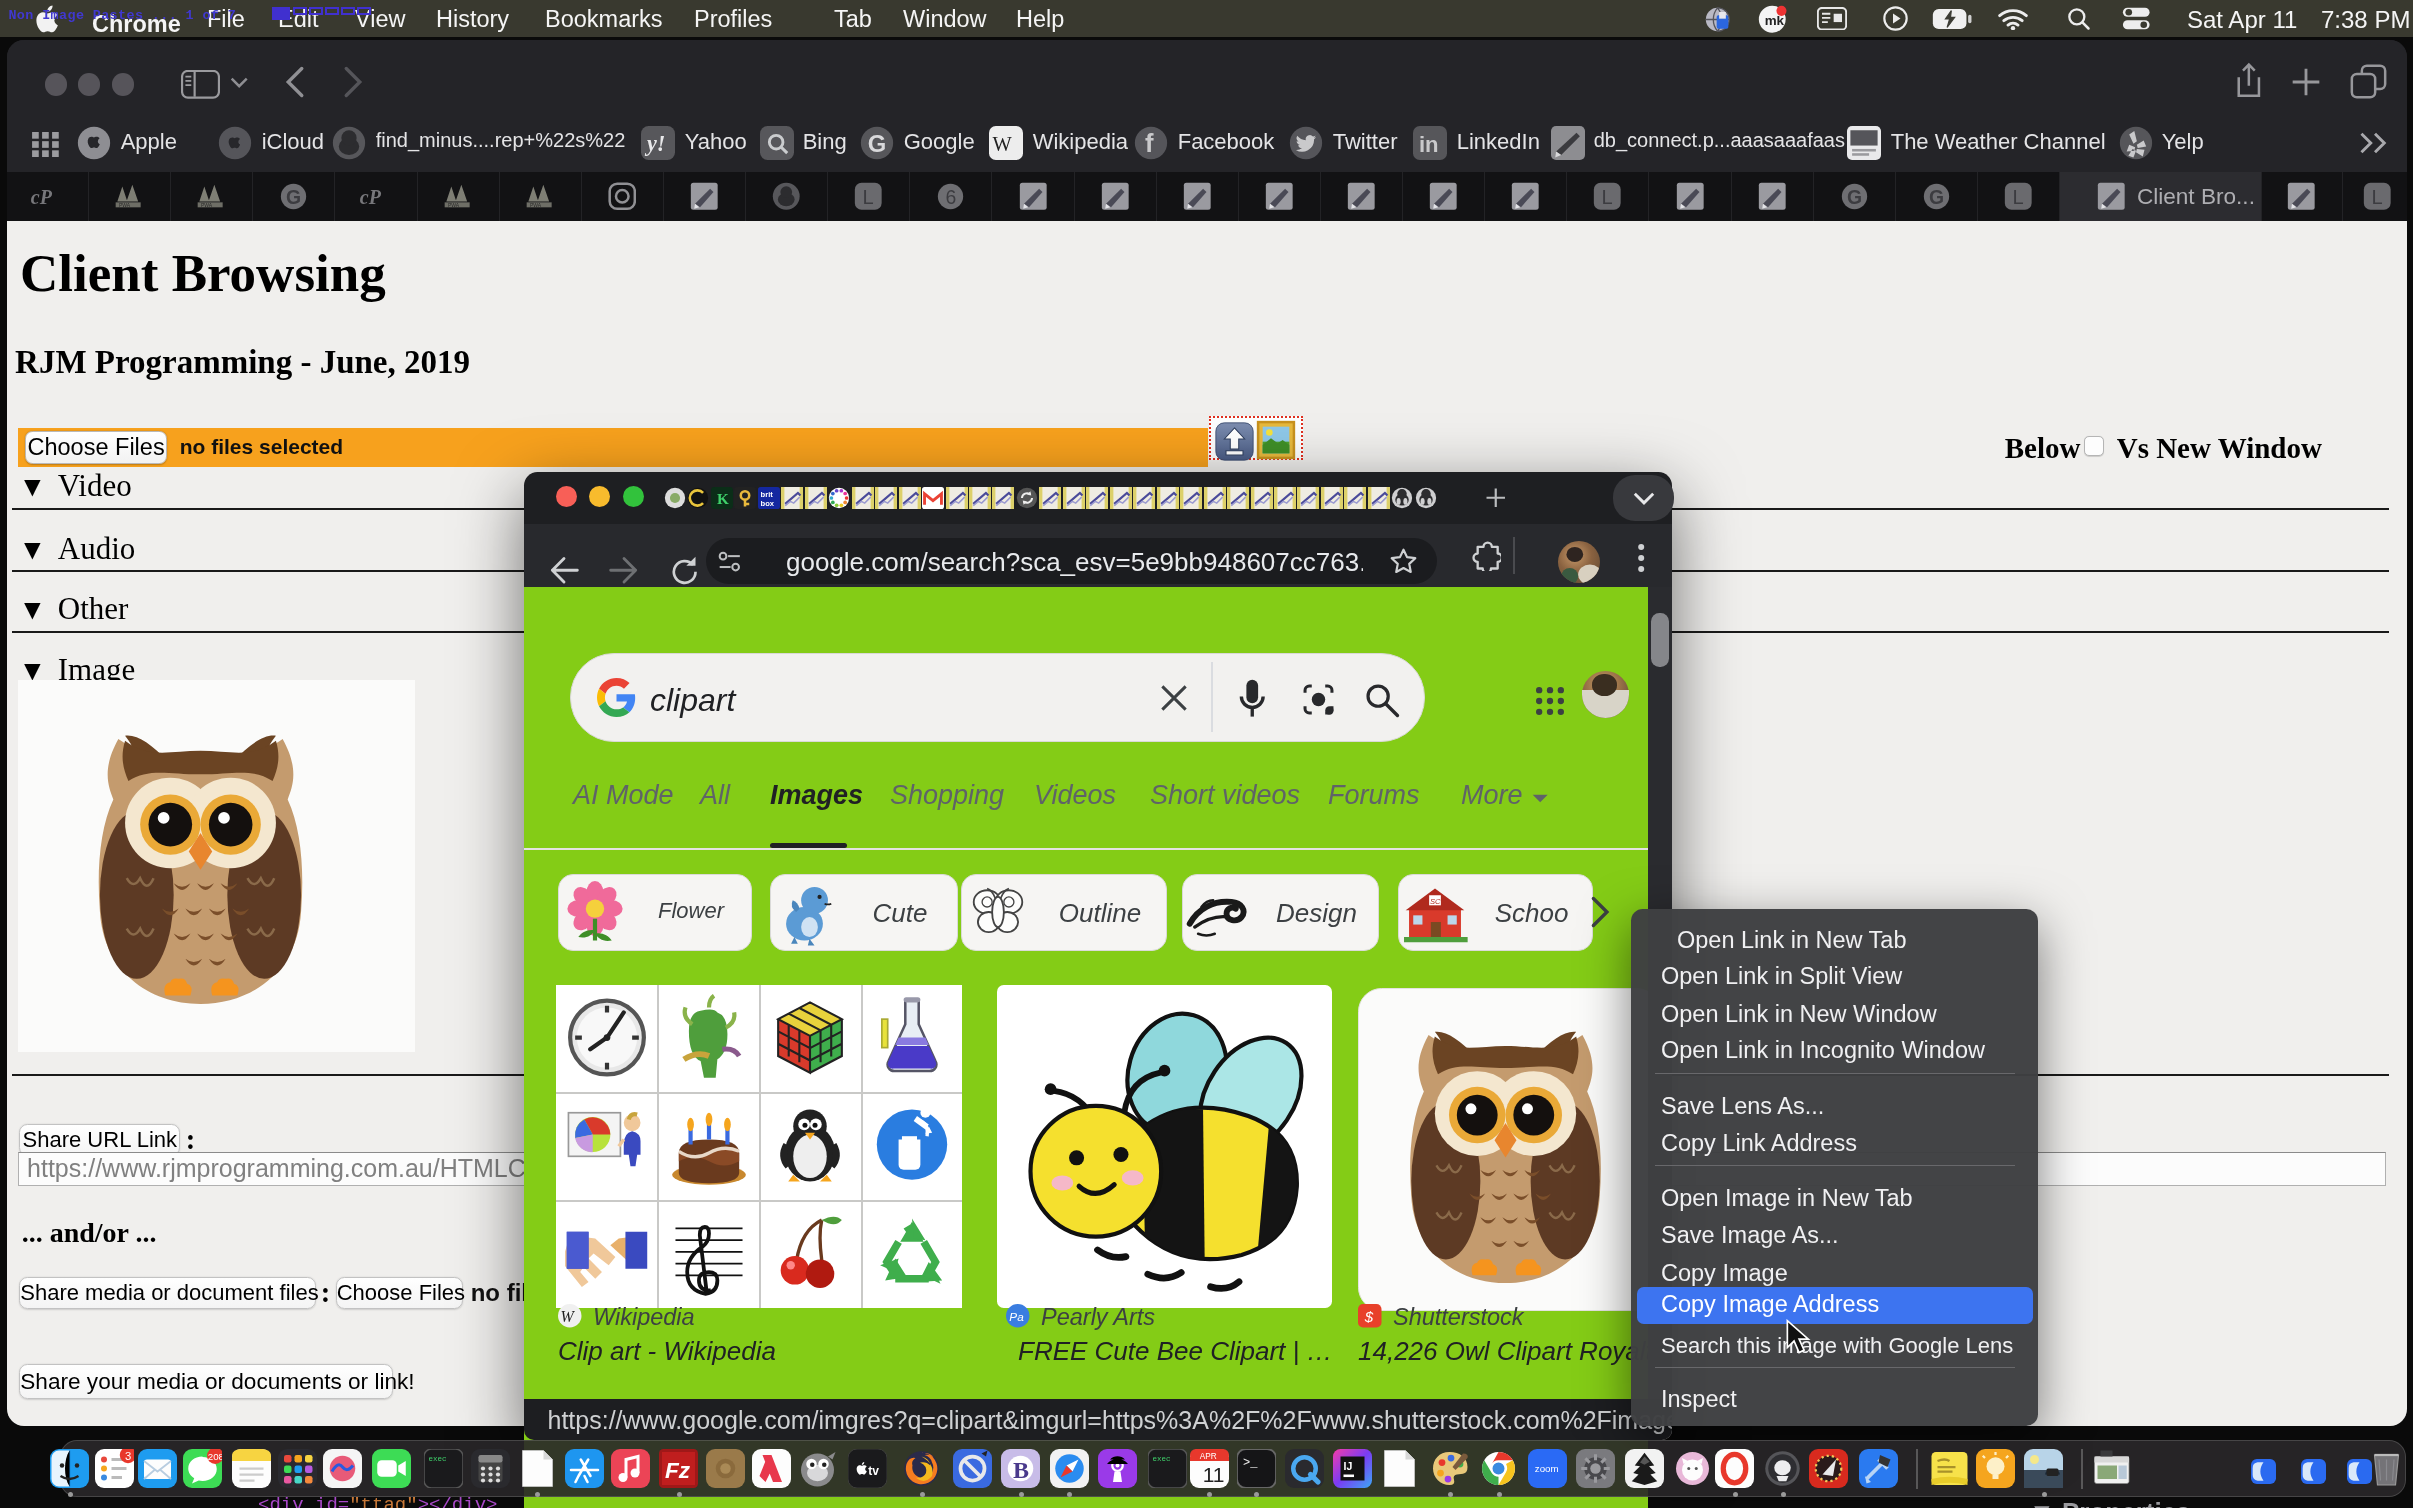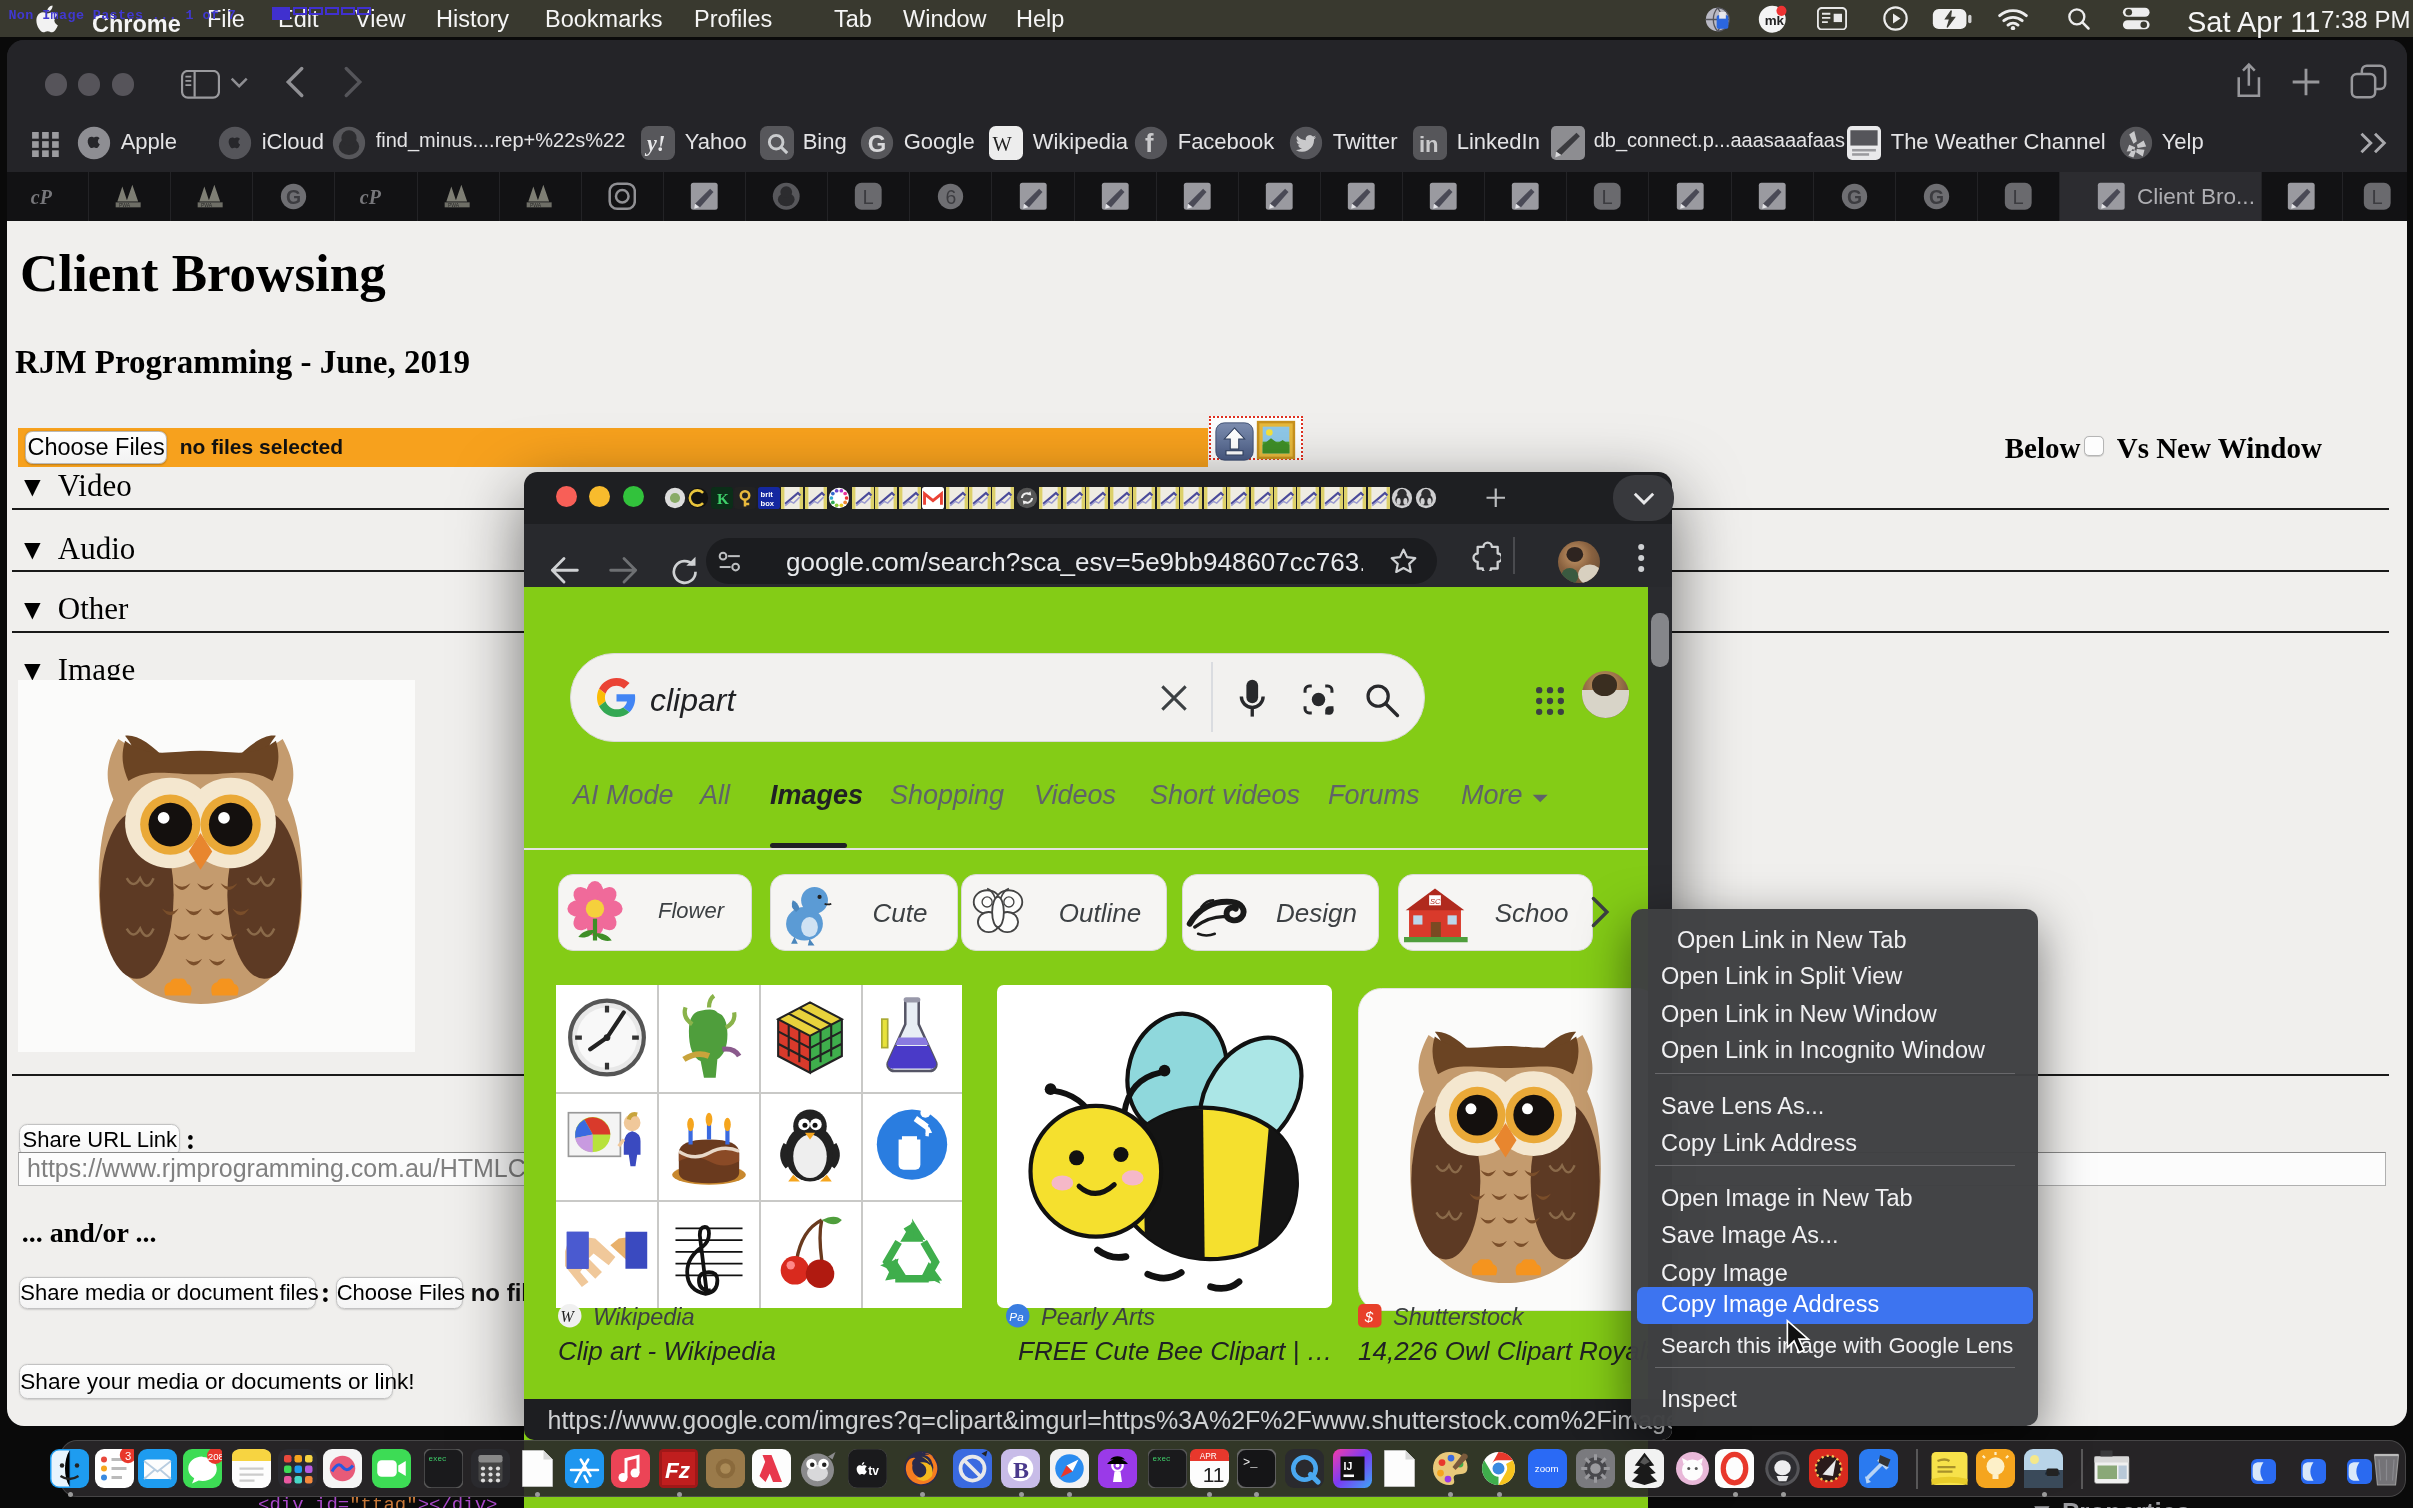--- a/index.html
+++ b/index.html
@@ -62,21 +62,21 @@
         <circle cx="13" cy="13" r="9" stroke="#ededed" stroke-width="2.8" fill="none"></circle>
         <path d="M20 20l7 7" stroke="#ededed" stroke-width="3" stroke-linecap="round"></path>
       </svg>
   <svg class="abs" style="left:2122px;top:5.9px;" width="28.5" height="25" viewBox="0 0 34 30">
         <rect x="1" y="2" width="32" height="11" rx="5.5" fill="#ededed"></rect>
         <circle cx="8" cy="7.5" r="4" fill="#39392f"></circle>
         <rect x="1" y="17" width="32" height="11" rx="5.5" fill="#ededed"></rect>
         <circle cx="26" cy="22.5" r="4" fill="#39392f"></circle>
       </svg>
 
-<div class="abs" style="left:2187px;top:5.9px;font-size:29px;color:#f5f5f5;">Sat Apr 11</div>
+<div class="abs" style="left:2187px;top:5.9px;font-size:24px;color:#f5f5f5;">Sat Apr 11</div>
 <div class="abs" style="left:2321px;top:5.9px;font-size:24px;color:#f5f5f5;">7:38&nbsp;PM</div>
 </rect></div>
 <div class="abs mono" style="left:8.4px;top:7.5px;font-size:13.4px;font-weight:bold;color:#4038cf;z-index:6;white-space:nowrap;letter-spacing:0.4px;">Non Image Pastes ... 1 of 7</div>
 <div class="abs" style="left:272px;top:6.7px;width:18.4px;height:13.4px;background:#4030cf;z-index:6;"></div>
 <div class="abs" style="left:293px;top:6.7px;width:14.2px;height:8.4px;border:2.5px solid #4030cf;z-index:6;"></div>
 <div class="abs" style="left:309px;top:6.7px;width:14.2px;height:8.4px;border:2.5px solid #4030cf;z-index:6;"></div>
 <div class="abs" style="left:325px;top:6.7px;width:14.2px;height:8.4px;border:2.5px solid #4030cf;z-index:6;"></div>
 <div class="abs" style="left:341px;top:6.7px;width:14.2px;height:8.4px;border:2.5px solid #4030cf;z-index:6;"></div>
 <div class="abs" style="left:357px;top:6.7px;width:14.2px;height:8.4px;border:2.5px solid #4030cf;z-index:6;"></div>
 <div class="abs" style="left:6.7px;top:40px;width:2400px;height:1386px;background:#242428;border-radius:17px;overflow:hidden;">

